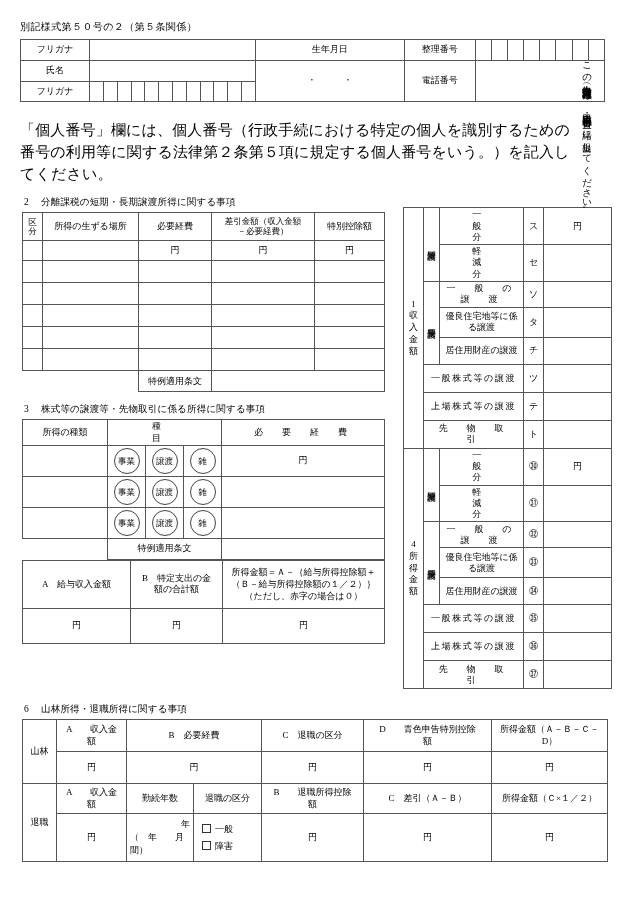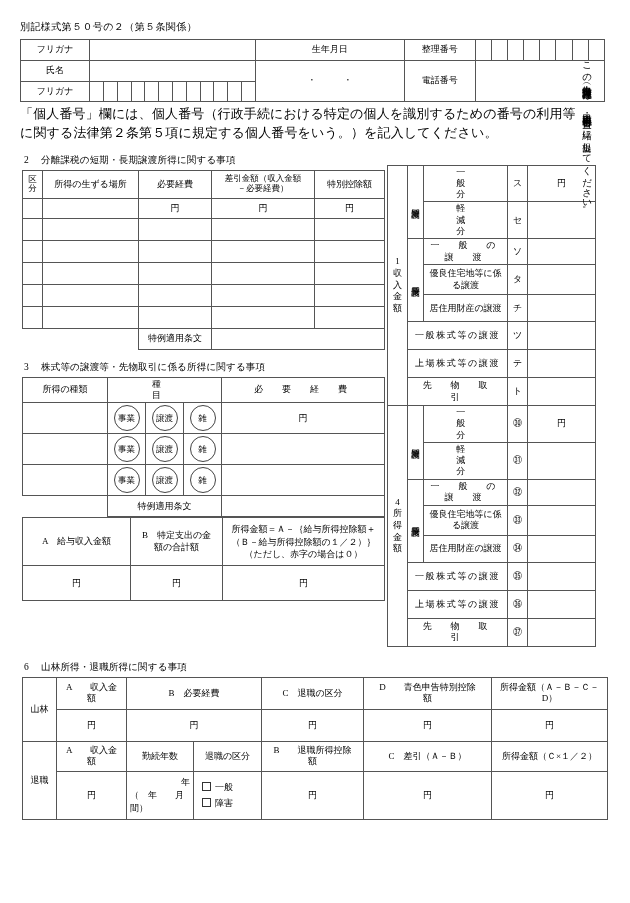--- a/index.html
+++ b/index.html
@@ -43,21 +43,21 @@
     margin:0 auto;
     line-height:1.05;
     letter-spacing:.02em;
   }
   .vert-lbl{display:flex;align-items:center;justify-content:center;height:100%;}
 
   
   .formno{font-size:10px;margin:0 0 5px 6px;letter-spacing:.04em;}
   .doctitle{font-size:10.5px;margin:0 0 5px 42px;letter-spacing:.04em;}
 
-  .note{font-size:13px;line-height:1.45;margin:3px 2px 0 6px;letter-spacing:.01em;}
+  .note{font-size:15px;line-height:1.45;margin:18px 2px 0 6px;letter-spacing:.01em;}
 
   .sechead{font-size:9.5px;margin:11px 0 3px 10px;letter-spacing:.02em;}
   .sechead-num{display:inline-block;width:17px;}
 
   
   .sidenote{
     position:absolute;
     top:55px;right:4px;
     height:430px;
     writing-mode:vertical-rl;
@@ -73,21 +73,21 @@
     display:inline-block;
     width:24px;height:24px;line-height:24px;
     border:1px solid #444;border-radius:50%;
     font-size:8.5px;text-align:center;
     letter-spacing:0;
   }
   .chk{display:inline-block;width:7px;height:7px;border:1px solid #333;
        vertical-align:-1px;margin-right:4px;}
 
   
-  .cols{display:flex;align-items:flex-start;gap:0;}
+  .cols{display:flex;align-items:flex-start;gap:16px;}
   .leftcol{width:372px;}
   .rightcol{width:218px;margin-left:2px;}
 </style>
 </head>
 <body>
 
 <div class="page">
 
   <div class="formno">別記様式第５０号の２（第５条関係）</div>
 

